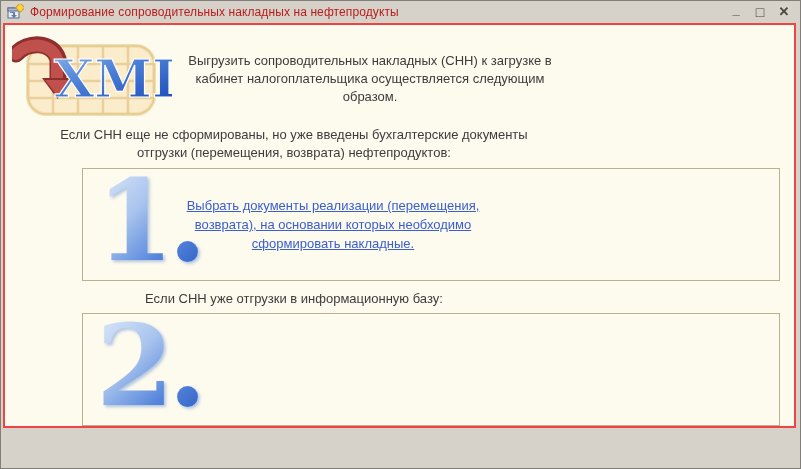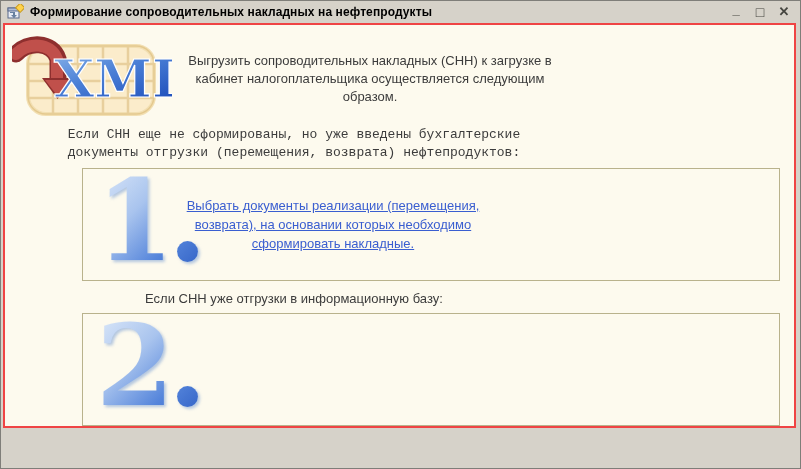--- a/index.html
+++ b/index.html
@@ -16,21 +16,21 @@
 
   
   .titlebar {
     position:absolute; top:0; left:1px; right:1px; height:22px;
     display:flex; align-items:center;
     padding:0 8px 0 5px; gap:6px;
     background:var(--titlebar-bg, #d6d2c9);
   }
   .title-icon { width:17px; height:16px; flex:0 0 auto; }
   .title-text {
-    font-size:12px; font-weight:bold; color:#000000;
+    font-size:12px; font-weight:normal; color:#b91c1c;
     white-space:nowrap; letter-spacing:0.1px;
   }
   .win-controls {
     margin-left:auto; display:flex; align-items:center; gap:10px;
     color:#45453f;
   }
   .win-btn {
     width:14px; height:16px; text-align:center;
     font-size:13px; font-weight:bold; line-height:16px;
     cursor:default; user-select:none;
@@ -52,21 +52,21 @@
   .logo { position:absolute; left:7px; top:8px; }
 
   .intro {
     position:absolute; left:165px; top:27px; width:400px;
     line-height:18px;
   }
 
   .section-prompt {
     position:absolute; left:54px; width:470px; line-height:18px;
   }
-  .prompt-1 { top:101px;font-family:Liberation Mono, monospace; }
+  .prompt-1 { top:101px; }
   .prompt-2 { top:265px; }
 
   .step-box {
     position:absolute; left:77px; width:698px; height:113px;
     border:1px solid var(--box-border, #b9b28c);
     background:var(--content-bg, #fdfaee);
   }
   .box-1 { top:143px; }
   .box-2 { top:288px; }
 

